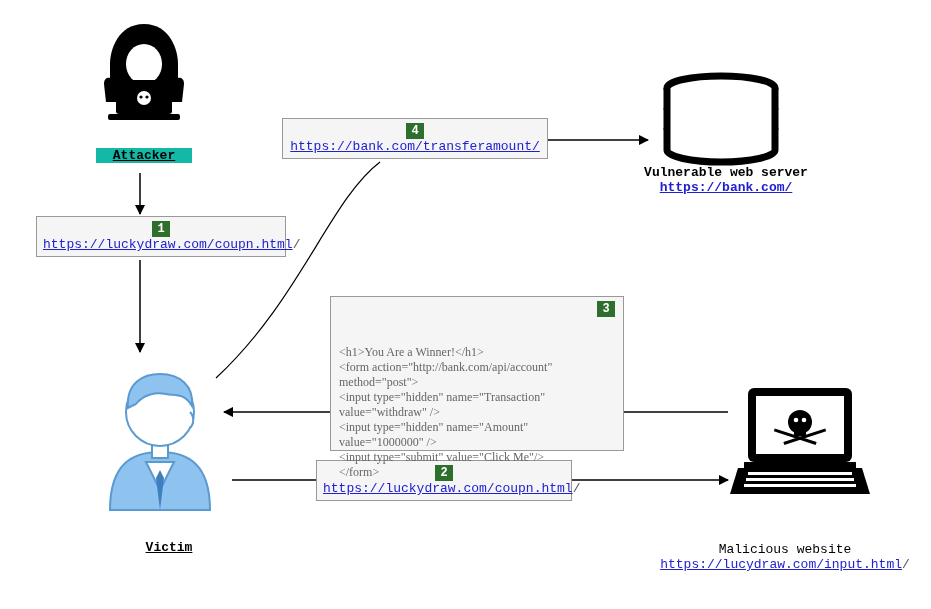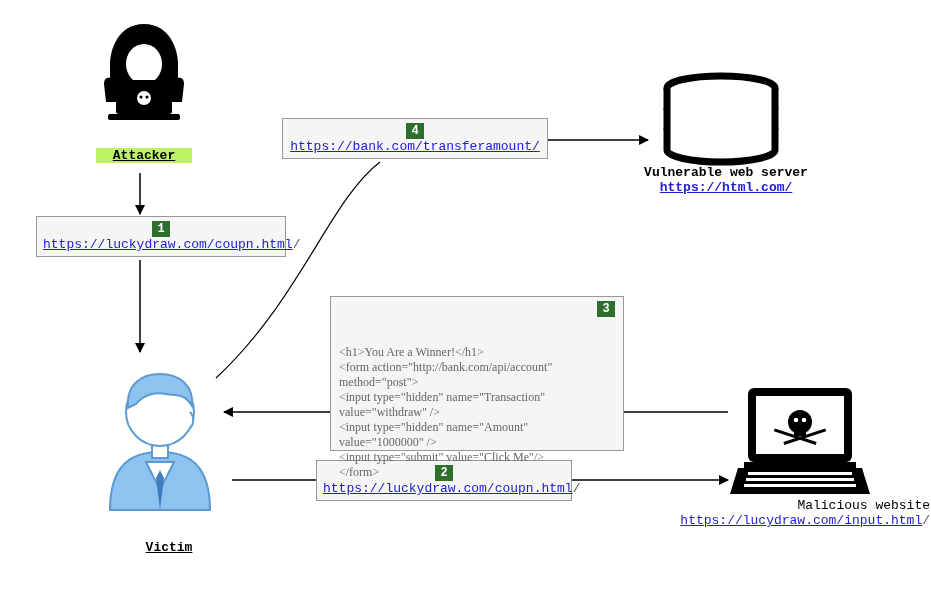--- a/index.html
+++ b/index.html
@@ -102,21 +102,21 @@
       <g transform="translate(48,76)">
         <circle r="7" fill="#fff"></circle>
         <circle cx="-3" cy="-1" r="1.6" fill="#000"></circle>
         <circle cx="3" cy="-1" r="1.6" fill="#000"></circle>
         <rect x="-3" y="3" width="6" height="3" fill="#fff"></rect>
       </g>
 
       <rect x="12" y="92" width="72" height="6" rx="2" fill="#000"></rect>
     </svg>
   </div>
-  <div class="actor-label u" style="left:96px; top:148px; width:96px; background:#bef264;">Attacker</div>
+  <div class="actor-label u" style="left:96px; top:148px; width:96px; background:#14b8a6;">Attacker</div>
 
   <div style="position:absolute; left:100px; top:352px; width:120px; height:160px;">
     <svg viewBox="0 0 120 160" width="120" height="160">
 
       <path d="M10 158 C10 112 32 100 60 100 C88 100 110 112 110 158 Z" fill="#8fc3ef" stroke="#5b9ad1" stroke-width="2"></path>
 
       <path d="M46 110 L60 138 L74 110 Z" fill="#fff" stroke="#5b9ad1" stroke-width="2"></path>
       <path d="M56 126 L60 158 L64 126 L60 118 Z" fill="#3f7fbf"></path>
 
       <rect x="52" y="90" width="16" height="16" fill="#fff" stroke="#5b9ad1" stroke-width="2"></rect>
@@ -135,21 +135,21 @@
       <g fill="#fff" stroke="#000" stroke-width="7">
         <ellipse cx="65" cy="16" rx="54" ry="12"></ellipse>
         <path d="M11 16 V36 a54 12 0 0 0 108 0 V16"></path>
         <path d="M11 36 V56 a54 12 0 0 0 108 0 V36"></path>
         <path d="M11 56 V78 a54 12 0 0 0 108 0 V56"></path>
       </g>
     </svg>
   </div>
   <div class="plain-label" style="left:616px; top:165px; width:220px;">
     <span style="font-weight:bold;">Vulnerable web server</span><br>
-    <span class="plain-link" style="font-weight:bold;">https://html.com/</span>
+    <span class="plain-link" style="font-weight:bold;">https://bank.com/</span>
   </div>
 
   <div style="position:absolute; left:730px; top:382px; width:140px; height:120px;">
     <svg viewBox="0 0 140 120" width="140" height="120">
 
       <rect x="18" y="6" width="104" height="74" rx="6" fill="#000"></rect>
       <rect x="26" y="14" width="88" height="58" fill="#fff"></rect>
 
       <g transform="translate(70,40)" fill="#000">
         <circle r="12"></circle>
@@ -163,21 +163,21 @@
       <rect x="14" y="80" width="112" height="6" fill="#000"></rect>
 
       <path d="M8 86 L132 86 L140 112 L0 112 Z" fill="#000"></path>
       <g fill="#fff">
         <rect x="18" y="90" width="104" height="3"></rect>
         <rect x="16" y="96" width="108" height="3"></rect>
         <rect x="14" y="102" width="112" height="3"></rect>
       </g>
     </svg>
   </div>
-  <div class="plain-label" style="left:640px; top:498px; width:290px;text-align:right;">
+  <div class="plain-label" style="left:640px; top:542px; width:290px;">
     <span>Malicious website</span><br>
     <span class="plain-link">https://lucydraw.com/input.html</span><span class="trail">/</span>
   </div>
 
   <div class="box" style="left:36px; top:216px; width:250px;">
     <span class="step-badge">1</span><br>
     <span class="url">https://luckydraw.com/coupn.html</span><span class="trail">/</span>
   </div>
 
   <div class="box" style="left:282px; top:118px; width:266px;">

